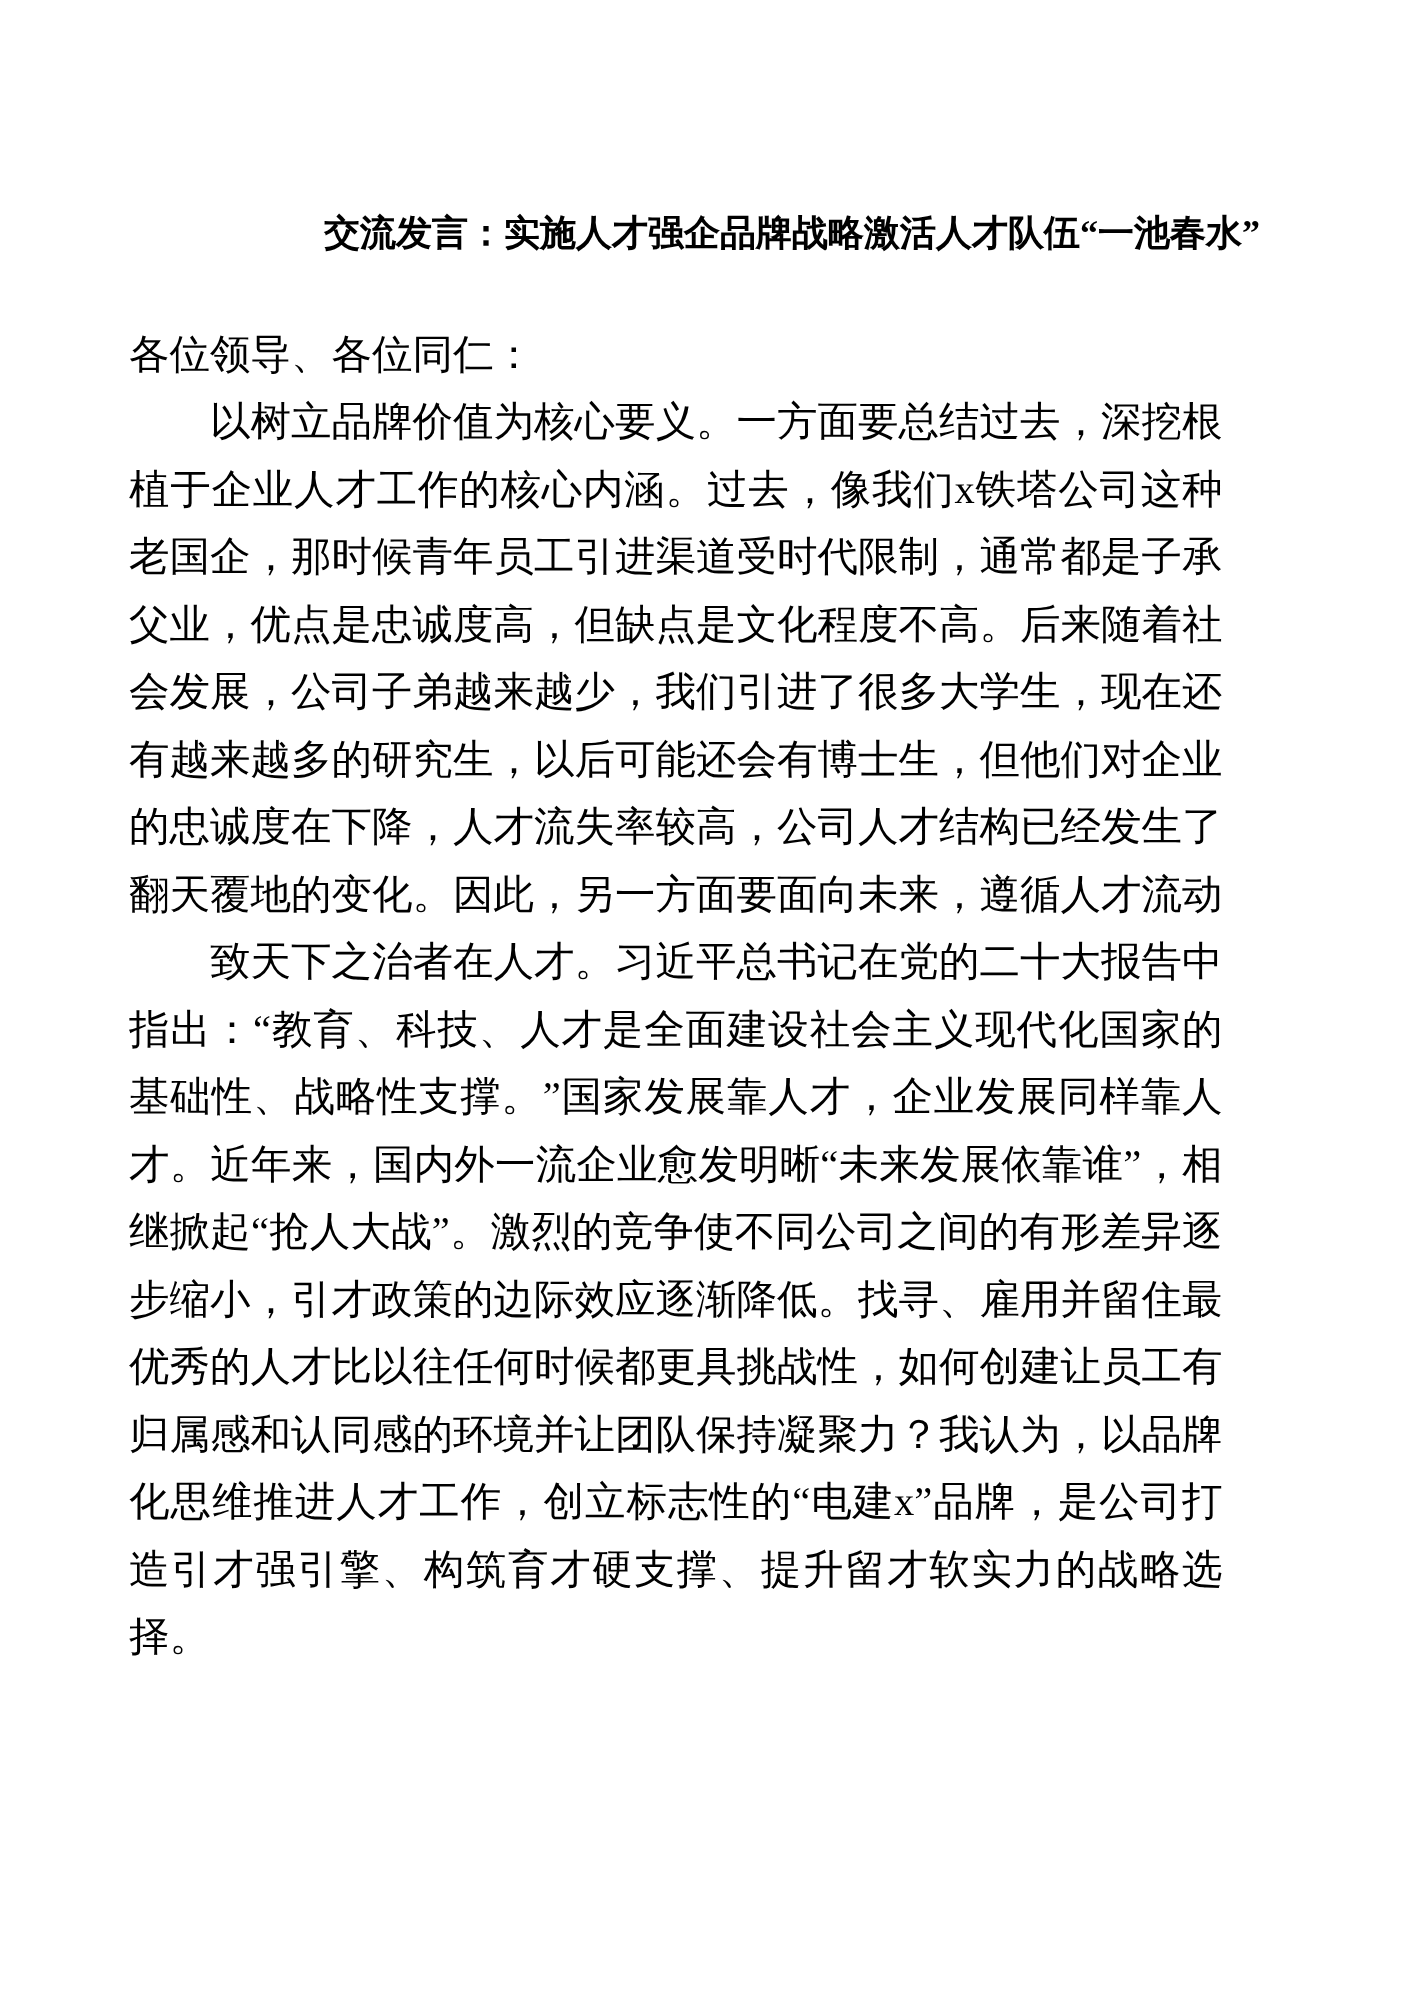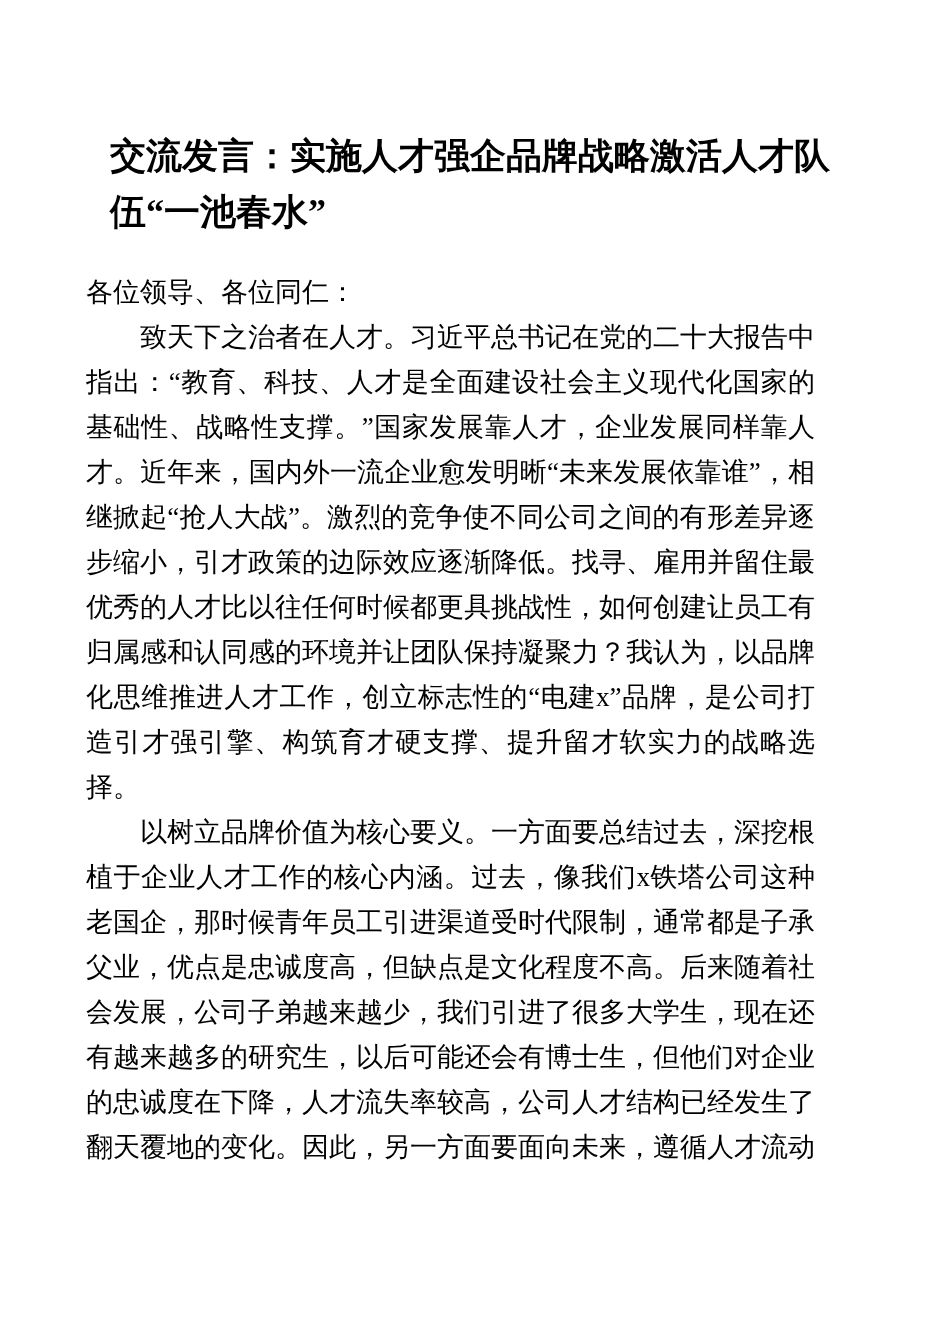--- a/index.html
+++ b/index.html
@@ -20,24 +20,24 @@
     height: 1344px;
     background: #ffffff;
     overflow: hidden;
     box-sizing: border-box;
   }
   .doc-title {
     margin: 0;
     margin-top: 128px;
     margin-left: 110px;
     width: 730px;
-    font-size: 36px;
+    font-size: 24px;
     line-height: 56px;
     font-weight: bold;
-    text-align: left;
+    text-align: right;
     font-family: "Liberation Serif", serif;
     letter-spacing: 0;
     word-break: break-all;
   }
   .doc-body {
     margin-top: 30px;
     margin-left: 86px;
     width: 729px;
     font-size: 27px;
     line-height: 45px;
@@ -54,16 +54,16 @@
     text-indent: 0;
   }
 </style>
 </head>
 <body>
 
 <div class="page">
   <h1 class="doc-title">交流发言：实施人才强企品牌战略激活人才队伍“一池春水”</h1>
   <div class="doc-body">
     <p class="salutation">各位领导、各位同仁：</p>
+    <p>以树立品牌价值为核心要义。一方面要总结过去，深挖根植于企业人才工作的核心内涵。过去，像我们x铁塔公司这种老国企，那时候青年员工引进渠道受时代限制，通常都是子承父业，优点是忠诚度高，但缺点是文化程度不高。后来随着社会发展，公司子弟越来越少，我们引进了很多大学生，现在还有越来越多的研究生，以后可能还会有博士生，但他们对企业的忠诚度在下降，人才流失率较高，公司人才结构已经发生了翻天覆地的变化。因此，另一方面要面向未来，遵循人才流动</p>
     <p>致天下之治者在人才。习近平总书记在党的二十大报告中指出：“教育、科技、人才是全面建设社会主义现代化国家的基础性、战略性支撑。”国家发展靠人才，企业发展同样靠人才。近年来，国内外一流企业愈发明晰“未来发展依靠谁”，相继掀起“抢人大战”。激烈的竞争使不同公司之间的有形差异逐步缩小，引才政策的边际效应逐渐降低。找寻、雇用并留住最优秀的人才比以往任何时候都更具挑战性，如何创建让员工有归属感和认同感的环境并让团队保持凝聚力？我认为，以品牌化思维推进人才工作，创立标志性的“电建x”品牌，是公司打造引才强引擎、构筑育才硬支撑、提升留才软实力的战略选择。</p>
-    <p>以树立品牌价值为核心要义。一方面要总结过去，深挖根植于企业人才工作的核心内涵。过去，像我们x铁塔公司这种老国企，那时候青年员工引进渠道受时代限制，通常都是子承父业，优点是忠诚度高，但缺点是文化程度不高。后来随着社会发展，公司子弟越来越少，我们引进了很多大学生，现在还有越来越多的研究生，以后可能还会有博士生，但他们对企业的忠诚度在下降，人才流失率较高，公司人才结构已经发生了翻天覆地的变化。因此，另一方面要面向未来，遵循人才流动</p>
   </div>
 </div>
 
 </body></html>

